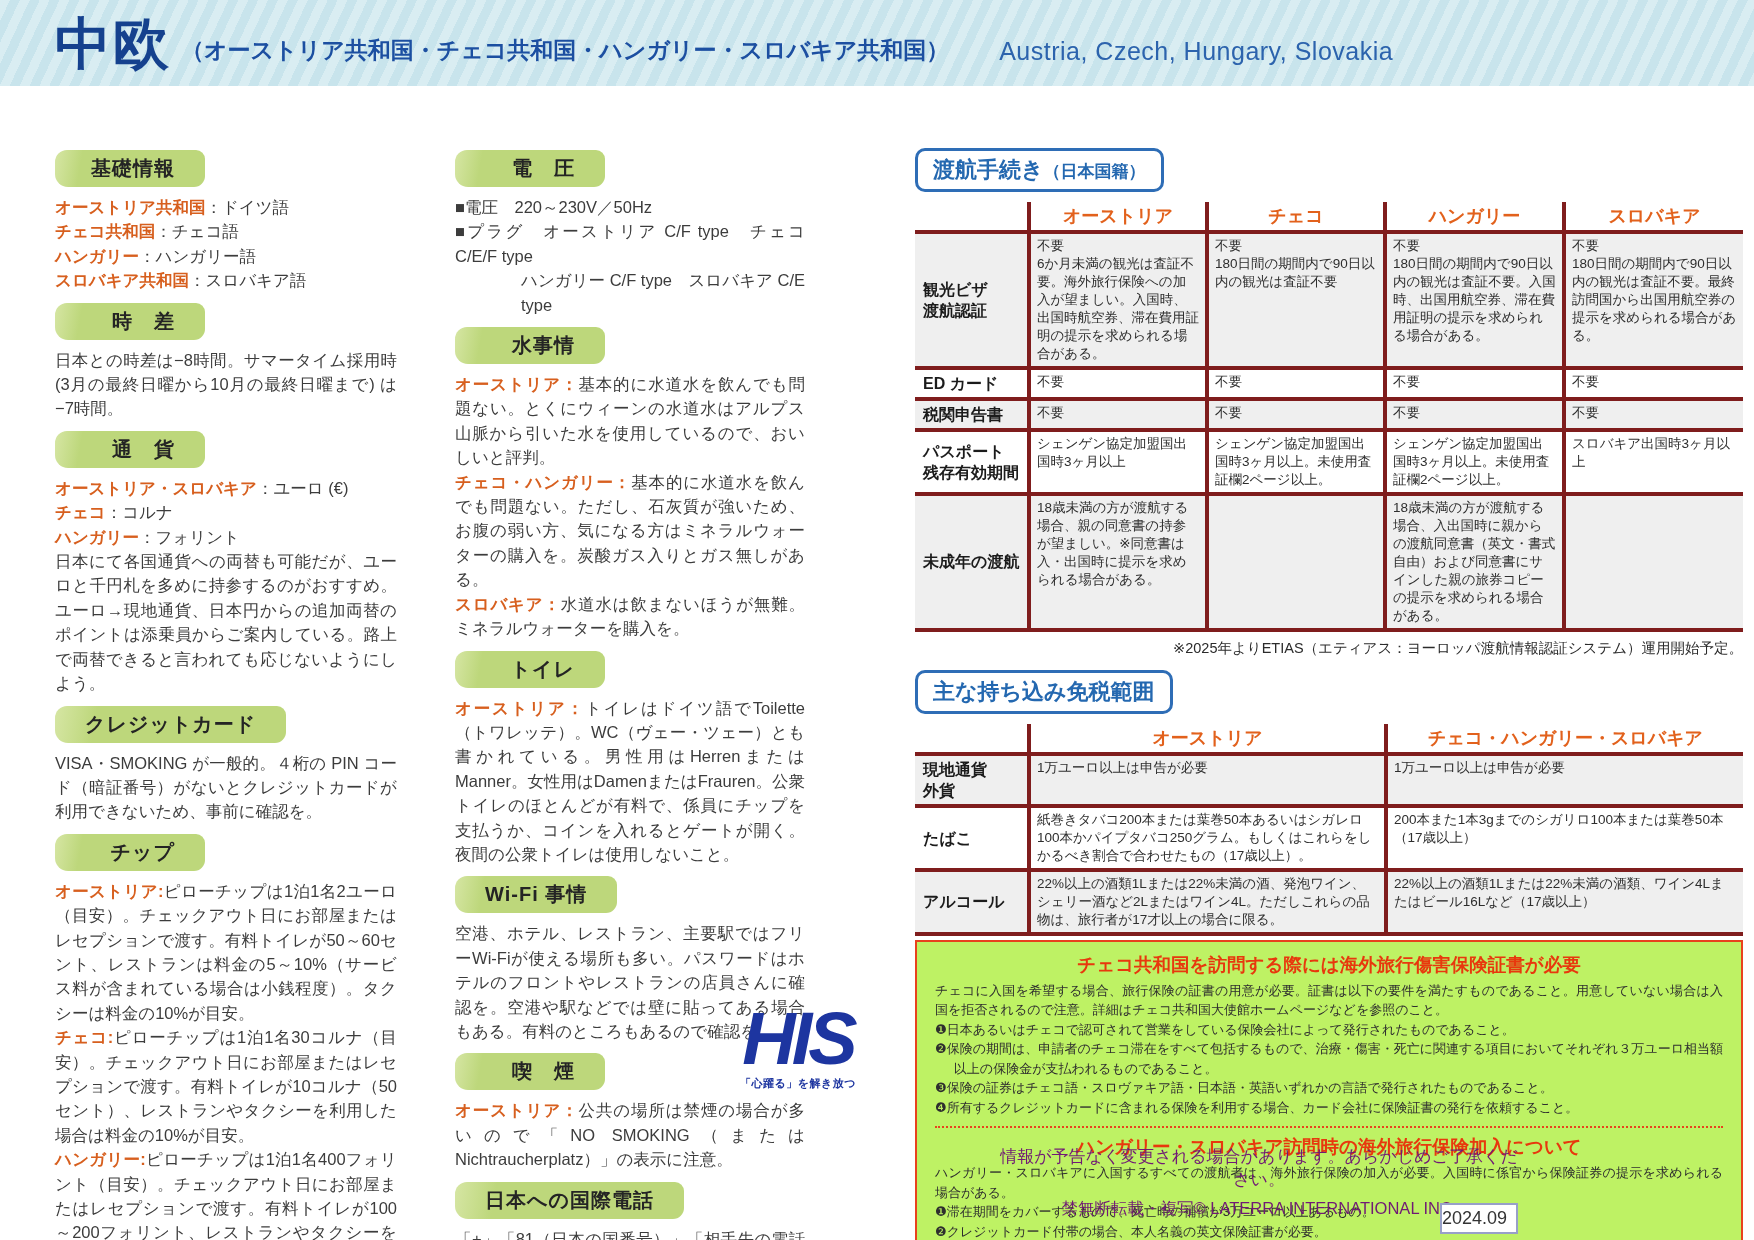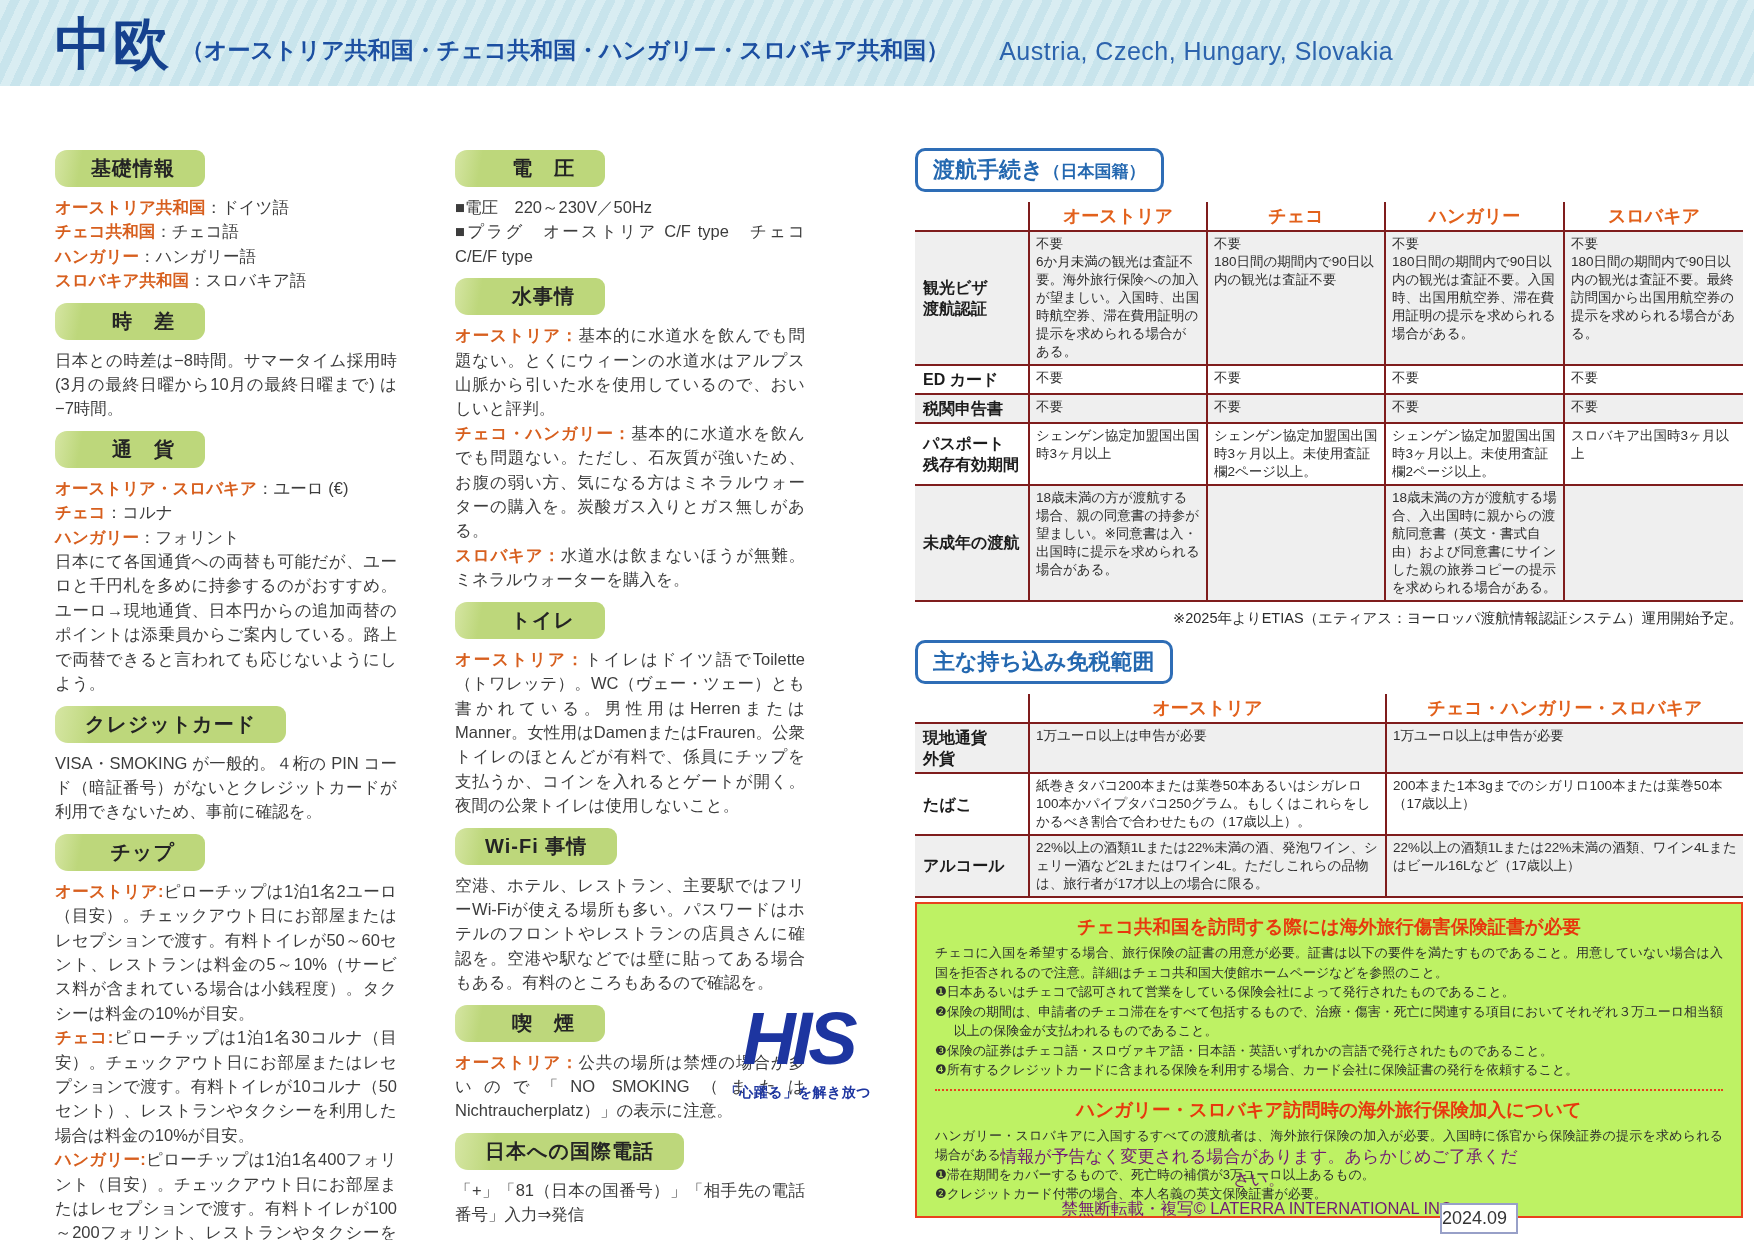--- a/index.html
+++ b/index.html
@@ -39,21 +39,21 @@
   
   .blue-title {
     display:inline-block; border:3px solid #2e6db6; border-radius:10px;
     padding:4px 15px; color:#2468b0; font-weight:bold; background:#fff;
     margin-bottom:10px;
   }
   .blue-title .t1 { font-size:22px; }
   .blue-title .t2 { font-size:17px; }
 
   table { border-collapse:collapse; table-layout:fixed; width:828px; }
-  td,th { border:2px solid #7f1d1d; }
+  td,th { border:4px solid #7f1d1d; }
   th { border-top:none; color:#e2611c; font-size:18px; font-weight:bold; padding:2px; background:#fff; }
   th.corner { border-left:none; }
   tr > *:first-child { border-left:none; }
   tr > *:last-child  { border-right:none; }
   td { font-size:13.5px; line-height:1.33; padding:3px 6px; vertical-align:top; background:#fff; color:#2e2e2e; }
   td.lbl { font-size:16px; font-weight:bold; color:#1b1b1b; vertical-align:middle; padding-left:8px; }
   tr.shade td { background:#efefef; }
 
   .etias-note { text-align:right; font-size:14.5px; color:#2b2b2b; margin:7px 0 12px; }
 
@@ -63,21 +63,21 @@
     padding:10px 18px 12px;
   }
   .ins-title { text-align:center; color:#e8380d; font-weight:bold; font-size:18.5px; margin-bottom:4px; }
   .ins-body { font-size:13px; line-height:1.5; color:#2e2e2e; text-align:justify; }
   .ins-item { font-size:13px; line-height:1.5; color:#2e2e2e; padding-left:1.45em; text-indent:-1.45em; text-align:justify; }
   .ins-sep { border:none; border-top:2px dotted #e8421d; margin:9px 0 6px; }
 
   
   .his { position:absolute; left:718px; top:1002px; width:160px; text-align:center; }
   .his-text { font-size:74px; font-style:italic; font-weight:bold; color:#1d35a0; letter-spacing:-4px; line-height:1; }
-  .his-tag { font-size:14px; font-weight:bold; color:#1d35a0; margin-top:8px; letter-spacing:0.5px; }
+  .his-tag { font-size:11px; font-weight:bold; color:#1d35a0; letter-spacing:0.5px; }
 
   .footer { position:absolute; left:1000px; top:1145px; width:518px; text-align:center; color:#701a75; }
   .f1 { font-size:17px; }
   .f2 { font-size:16.5px; margin-top:7px; }
   .date-box {
     position:absolute; left:1440px; top:1203px; width:78px; height:31px;
     border:2px solid #98a0c8; line-height:27px; font-size:18px; color:#333; background:#fff;
   }
 </style>
 </head>
@@ -112,20 +112,21 @@
   <p class="body"><span class="olabel">オーストリア:</span><span>ピローチップは1泊1名2ユーロ（目安）。チェックアウト日にお部屋またはレセプションで渡す。有料トイレが50～60セント、レストランは料金の5～10%（サービス料が含まれている場合は小銭程度）。タクシーは料金の10%が目安。</span></p>
   <p class="body"><span class="olabel">チェコ:</span><span>ピローチップは1泊1名30コルナ（目安）。チェックアウト日にお部屋またはレセプションで渡す。有料トイレが10コルナ（50セント）、レストランやタクシーを利用した場合は料金の10%が目安。</span></p>
   <p class="body"><span class="olabel">ハンガリー:</span><span>ピローチップは1泊1名400フォリント（目安）。チェックアウト日にお部屋またはレセプションで渡す。有料トイレが100～200フォリント、レストランやタクシーを利用した場合は料金の10%が目安。</span></p>
   
 </div>
 
 <div class="col" id="col-mid">
   <div class="badge first">電　圧</div>
   <p class="body">■電圧　220～230V／50Hz</p>
   <p class="body">■プラグ　オーストリア C/F type　チェコ C/E/F type</p>
+  <p class="body indent2">ハンガリー C/F type　スロバキア C/E type</p>
 
   <div class="badge">水事情</div>
   <p class="body"><span class="olabel">オーストリア：</span><span>基本的に水道水を飲んでも問題ない。とくにウィーンの水道水はアルプス山脈から引いた水を使用しているので、おいしいと評判。</span></p>
   <p class="body"><span class="olabel">チェコ・ハンガリー：</span><span>基本的に水道水を飲んでも問題ない。ただし、石灰質が強いため、お腹の弱い方、気になる方はミネラルウォーターの購入を。炭酸ガス入りとガス無しがある。</span></p>
   <p class="body"><span class="olabel">スロバキア：</span><span>水道水は飲まないほうが無難。ミネラルウォーターを購入を。</span></p>
 
   <div class="badge">トイレ</div>
   <p class="body"><span class="olabel">オーストリア：</span><span>トイレはドイツ語でToilette（トワレッテ）。WC（ヴェー・ツェー）とも書かれている。男性用はHerrenまたはManner。女性用はDamenまたはFrauren。公衆トイレのほとんどが有料で、係員にチップを支払うか、コインを入れるとゲートが開く。夜間の公衆トイレは使用しないこと。</span></p>
 
   <div class="badge">Wi-Fi 事情</div>

